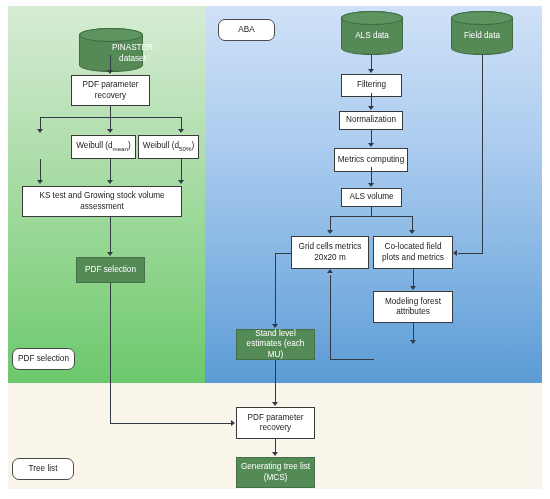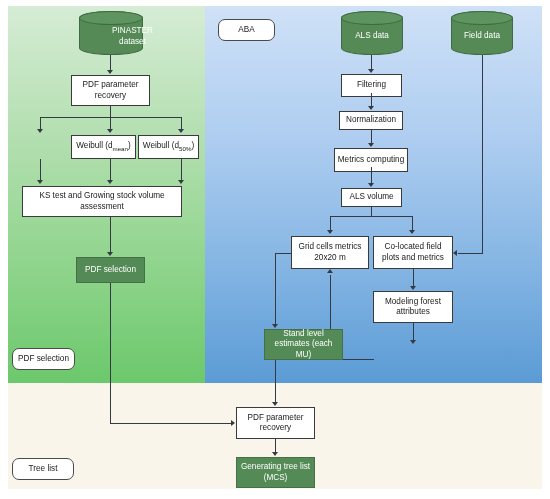--- a/index.html
+++ b/index.html
@@ -115,21 +115,21 @@
   <div class="node legend" style="left:218px;top:19px;width:57px;height:22px;">
     <span>ABA</span>
   </div>
   <div class="node legend" style="left:12px;top:348px;width:63px;height:22px;">
     <span>PDF selection</span>
   </div>
   <div class="node legend" style="left:12px;top:458px;width:62px;height:22px;">
     <span>Tree list</span>
   </div>
 
-  <div class="cyl" style="left:79px;top:11px;width:64px;height:44px;padding-left:43px;">
+  <div class="cyl" style="left:79px;top:28px;width:64px;height:44px;padding-left:43px;">
     <span class="cyl-label">PINASTER dataset</span>
   </div>
 
   <div class="ln v" style="left:110px;top:55px;height:16px;"></div>
   <div class="arw down" style="left:107px;top:70px;"></div>
 
   <div class="node white" style="left:71px;top:75px;width:79px;height:31px;">
     <span>PDF parameter recovery</span>
   </div>
 
@@ -240,21 +240,21 @@
 
 
   <div class="ln h" style="left:330px;top:359px;width:44px;"></div>
   <div class="ln v" style="left:330px;top:275px;height:84px;"></div>
   <div class="arw up" style="left:327px;top:269px;"></div>
 
   <div class="ln h" style="left:275px;top:253px;width:17px;"></div>
   <div class="ln v" style="left:275px;top:253px;height:72px;"></div>
   <div class="arw down" style="left:272px;top:324px;"></div>
 
-  <div class="node green" style="left:236px;top:329px;width:79px;height:31px;margin-left:28px;">
+  <div class="node green" style="left:236px;top:329px;width:79px;height:31px;">
     <span>Stand level estimates (each MU)</span>
   </div>
 
   <div class="ln v" style="left:275px;top:360px;height:43px;"></div>
   <div class="arw down" style="left:272px;top:402px;"></div>
 
   <div class="node white" style="left:236px;top:407px;width:79px;height:32px;">
     <span>PDF parameter recovery</span>
   </div>
 

